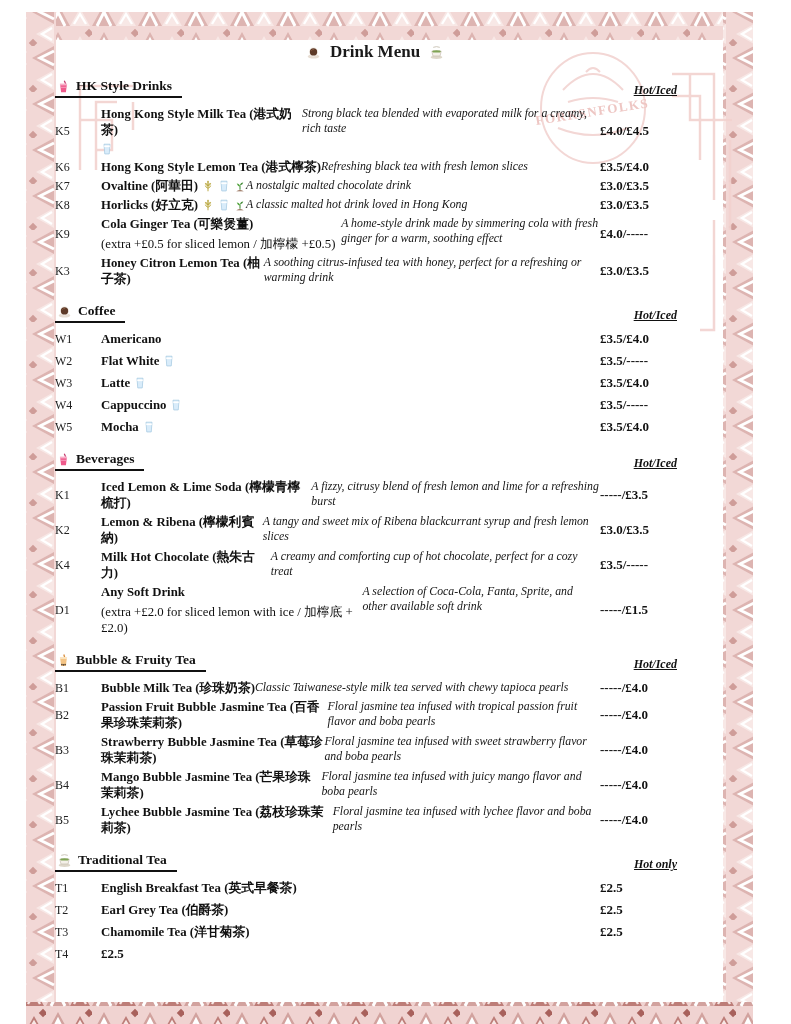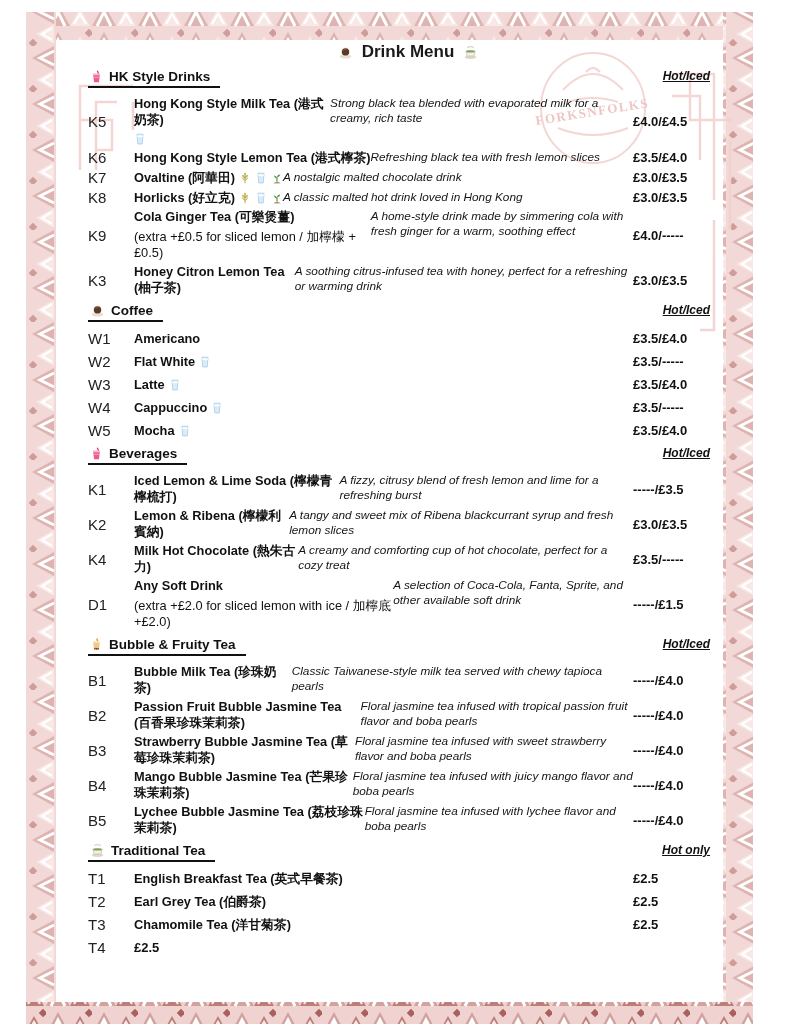--- a/index.html
+++ b/index.html
@@ -6,42 +6,42 @@
   .page{
     position:relative;
     width:791px;height:1024px;
     background:#ffffff;
     overflow:hidden;
     font-family:"Liberation Sans", sans-serif;
     color:#111;
   }
   .deco{position:absolute;left:0;top:0;z-index:0;}
   .content{
-    position:absolute;left:88px;top:42px;width:640px;z-index:2;
+    position:absolute;left:55px;top:42px;width:640px;z-index:2;font-family:Liberation Serif, serif;
   }
   .title{
     display:flex;justify-content:center;align-items:center;gap:9px;
     font-weight:bold;font-size:17px;margin:0 0 6px 0;color:#1a1a1a;
   }
   .section-header{
-    display:flex;justify-content:space-between;
-    margin-top:7px;margin-bottom:8px;
+    display:flex;justify-content:space-between;align-items:flex-end;
+    margin-top:16px;margin-bottom:8px;
   }
   .sec-left{
     display:inline-flex;align-items:center;gap:6px;
     border-bottom:2px solid #111;padding:0 10px 2px 2px;
     font-weight:bold;font-size:13.5px;
   }
   .price-header{
     font-style:italic;font-weight:bold;font-size:12px;
     text-decoration:underline;padding-right:18px;
   }
   .item-row{display:flex;align-items:center;margin-bottom:3px;}
   .item-row.single{margin-bottom:6px;}
-  .code{flex:none;width:46px;font-size:15px;color:#222;}
+  .code{flex:none;width:46px;font-size:12px;color:#222;}
   .item-main{flex:1;display:flex;flex-direction:row;min-width:0;}
   .item-name{
     font-weight:bold;font-size:12.8px;line-height:16px;
     display:flex;align-items:center;gap:4px;flex-wrap:wrap;
   }
   .note{font-weight:normal;}
   .item-desc{font-style:italic;font-size:11.8px;line-height:15px;color:#151515;}
   .price{flex:none;width:95px;font-weight:bold;font-size:13px;white-space:nowrap;}
   .icon{display:inline-flex;align-items:center;}
   .icon svg{display:block;}

